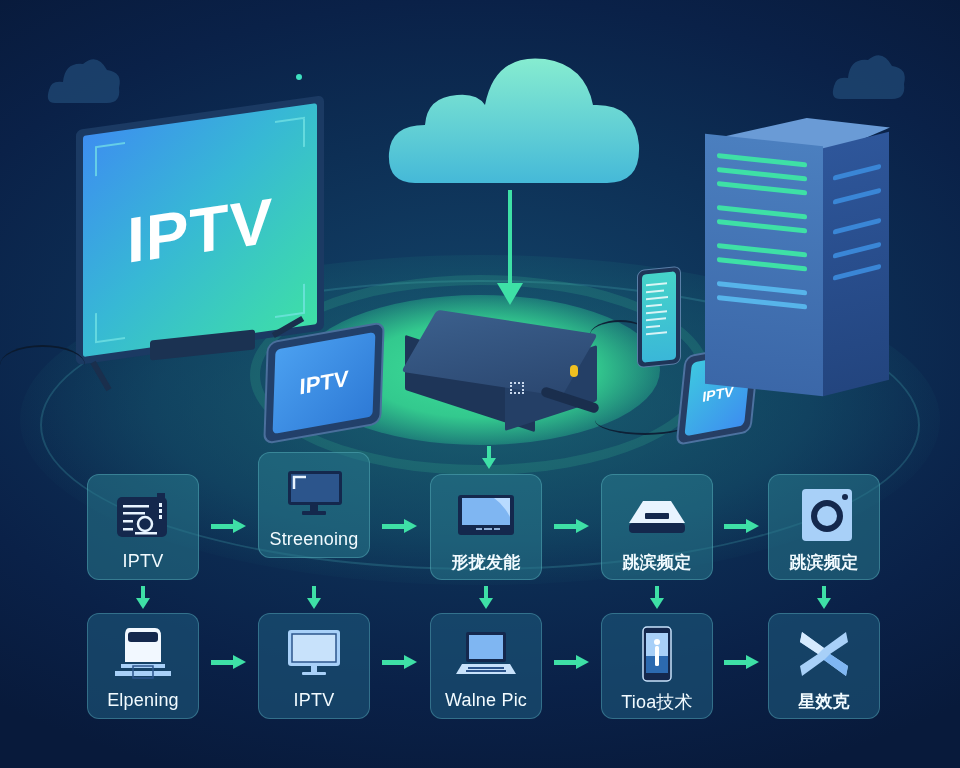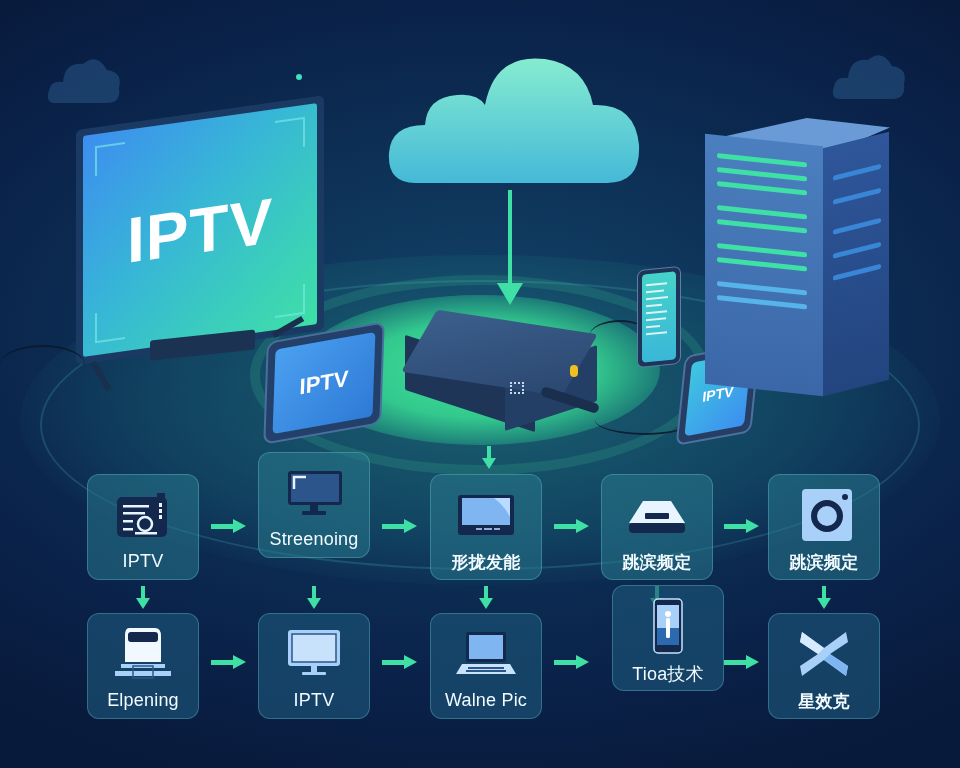--- a/index.html
+++ b/index.html
@@ -335,21 +335,21 @@
     <rect x="14" y="41" width="36" height="2" fill="#2c558c"></rect>
       <rect x="12" y="44" width="40" height="2" fill="#2c558c"></rect>
   </svg>
   <span class="flabel reg">Walne Pic</span>
 </div>
 <div class="harrow" style="left:554px;top:656px;">
     <div class="shaft"></div>
     <div class="head"></div>
   </div>
 
-<div class="fbox row2" style="left:601px;top:585px;margin-left:11px;">
+<div class="fbox row2" style="left:601px;top:613px;">
   <svg class="ficon" viewBox="0 0 64 56">
     <rect x="18" y="1" width="28" height="54" rx="4" fill="#14284d" stroke="#c8e2fb" stroke-width="1.5"></rect>
     <rect x="21" y="7" width="22" height="40" fill="#a8d0f8"></rect>
     <rect x="21" y="30" width="22" height="17" fill="#2c6ab0"></rect>
     <circle cx="32" cy="16" r="3" fill="#fff"></circle>
     <rect x="30" y="20" width="4" height="20" rx="1.5" fill="#fff"></rect>
   </svg>
   <span class="flabel reg">Tioa技术</span>
 </div>
 <div class="harrow" style="left:724px;top:656px;">

